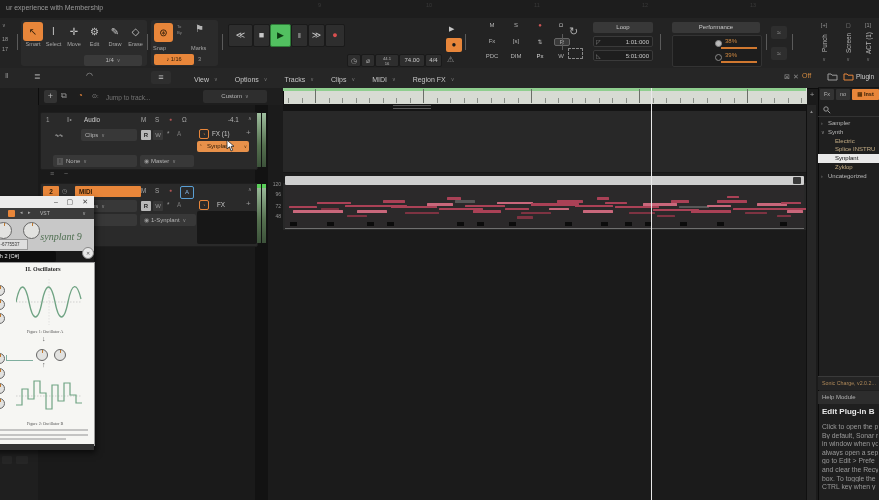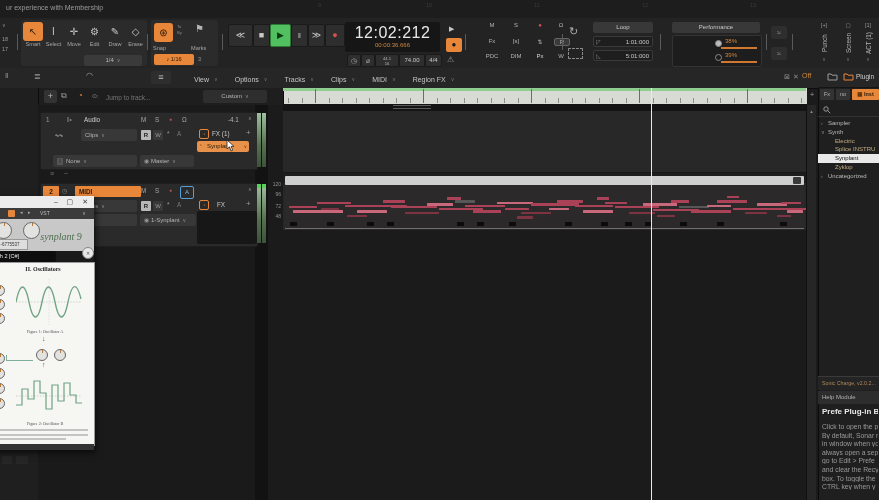--- a/index.html
+++ b/index.html
@@ -137,24 +137,20 @@
     <div class="tbtn" style="left:253px;width:15px;height:21px;line-height:21px;">■</div>
     <div class="tbtn" style="left:270px;width:19px;height:21px;line-height:21px;background:#52c060;border-color:#2c7a36;color:#0c3a12;">▶</div>
     <div class="tbtn" style="left:291px;width:15px;height:21px;line-height:21px;font-size:7px;">‖</div>
     <div class="tbtn" style="left:308px;width:15px;height:21px;line-height:21px;">≫</div>
     <div class="tbtn" style="left:325px;width:18px;height:21px;line-height:21px;color:#d84f4f;">●</div>
     <div class="a" style="left:228px;top:52px;font-size:6px;color:#999;">K</div>
     <div class="a" style="left:240px;top:57px;width:76px;height:1px;background:#6a6a6a;"></div>
     <div class="a" style="left:296px;top:53px;width:2px;height:9px;background:#b5b5b5;"></div>
     <div class="a" style="left:318px;top:53px;font-size:6px;color:#888;">⊣</div>
 
-    <div class="a" style="left:345px;top:4px;width:95px;height:30px;background:#161616;border-radius:2px;">
-      <div style="text-align:center;font-size:16px;color:#e8e8e8;letter-spacing:.5px;margin-top:2px;">12:02:212</div>
-      <div style="text-align:center;font-size:6px;color:#cf8840;">00:00:36.666</div>
-    </div>
     <div class="tbtn" style="left:347px;top:36px;width:12px;height:11px;line-height:11px;font-size:7px;color:#aaa;">◷</div>
     <div class="tbtn" style="left:361px;top:36px;width:12px;height:11px;line-height:11px;font-size:7px;color:#aaa;">⌀</div>
     <div class="tbtn" style="left:375px;top:36px;width:22px;height:11px;font-size:4.2px;line-height:5px;color:#b5b5b5;">
       <div style="margin-top:1px;">44.1</div>
         <div>16</div>
       </div>
     <div class="tbtn" style="left:399px;top:36px;width:24px;height:11px;line-height:11px;font-size:6px;">74.00</div>
     <div class="tbtn" style="left:425px;top:36px;width:15px;height:11px;line-height:11px;font-size:6px;">4/4</div>
 
     <div class="a" style="left:449px;top:7px;font-size:7px;color:#c5c5c5;">▶</div>
@@ -487,21 +483,21 @@
       <div class="tree-row" style="top: 163px;"><span class="arr" style="margin-left: 10px;"></span><span class="tree-leaf">Zyklop</span></div>
       <div class="tree-row" style="top: 171.8px;"><span class="arr">›</span><span class="">Uncategorized</span></div>
     </div>
 
   <div class="a" style="left:818px;top:376px;width:61px;height:13px;background:#242424;border-top:1px solid #3a3a3a;">
     <div style="margin:3px 0 0 4px;font-size:5.3px;color:#b08a5a;white-space:nowrap;overflow:hidden;width:55px;">Sonic Charge, v2.0.2...</div>
   </div>
   <div class="a" style="left:818px;top:391px;width:61px;height:13px;background:#2d2d2d;">
     <div style="margin:3px 0 0 4px;font-size:6px;color:#b0b0b0;">Help Module</div>
   </div>
-  <div class="a" style="left:822px;top:407px;width:56px;font-size:8px;font-weight:bold;color:#e8e8e8;white-space:nowrap;overflow:hidden;">Prefe Plug-in B</div>
+  <div class="a" style="left:822px;top:407px;width:56px;font-size:8px;font-weight:bold;color:#e8e8e8;white-space:nowrap;overflow:hidden;">Edit Plug-in B</div>
   <div class="a" id="help-lines">
       <div class="helpline" style="top: 423px;">Click to open the p</div>
       <div class="helpline" style="top: 431.6px;">By default, Sonar r</div>
       <div class="helpline" style="top: 440.2px;">in window when yo</div>
       <div class="helpline" style="top: 448.8px;">always open a sep</div>
       <div class="helpline" style="top: 457.4px;">go to Edit &gt; Prefe</div>
       <div class="helpline" style="top: 466px;">and clear the Recy</div>
       <div class="helpline" style="top: 474.6px;">box. To toggle the</div>
       <div class="helpline" style="top: 483.2px;">CTRL key when y</div>
     </div>

